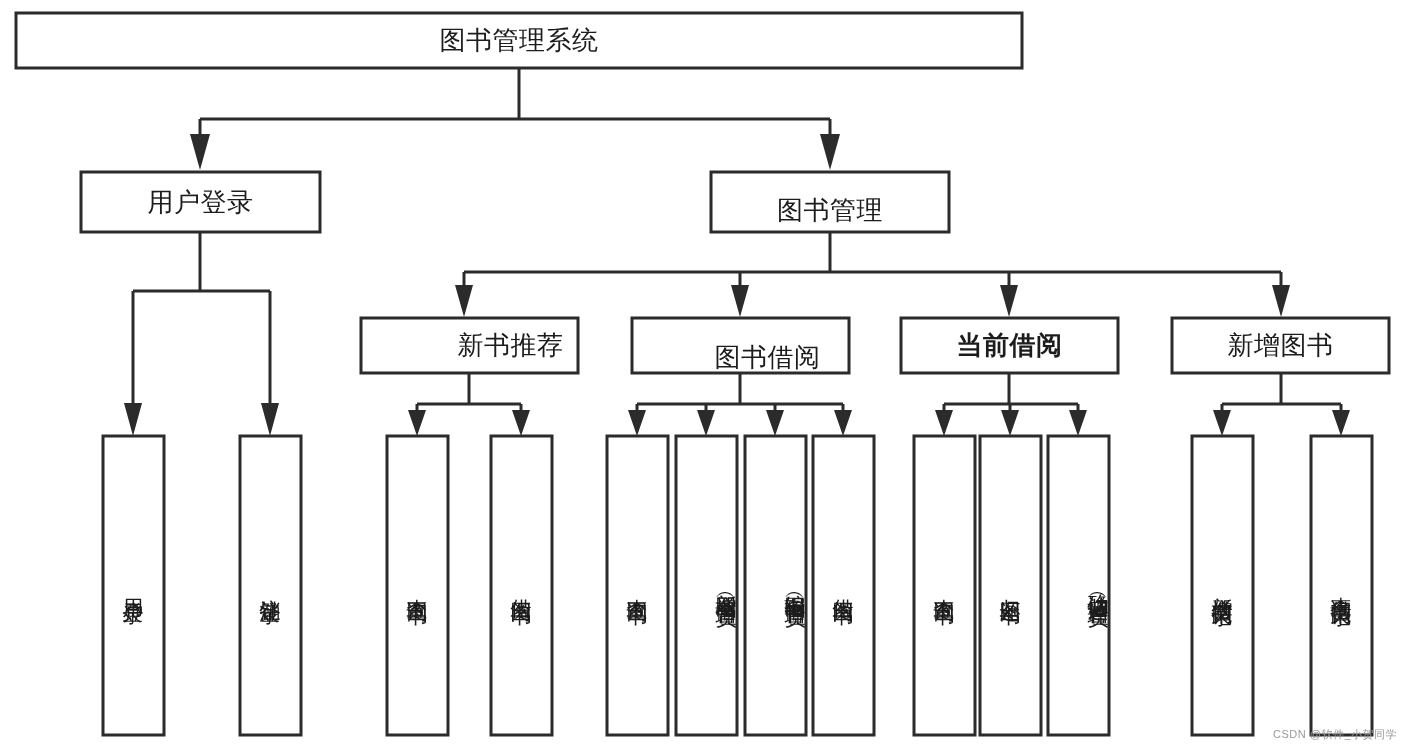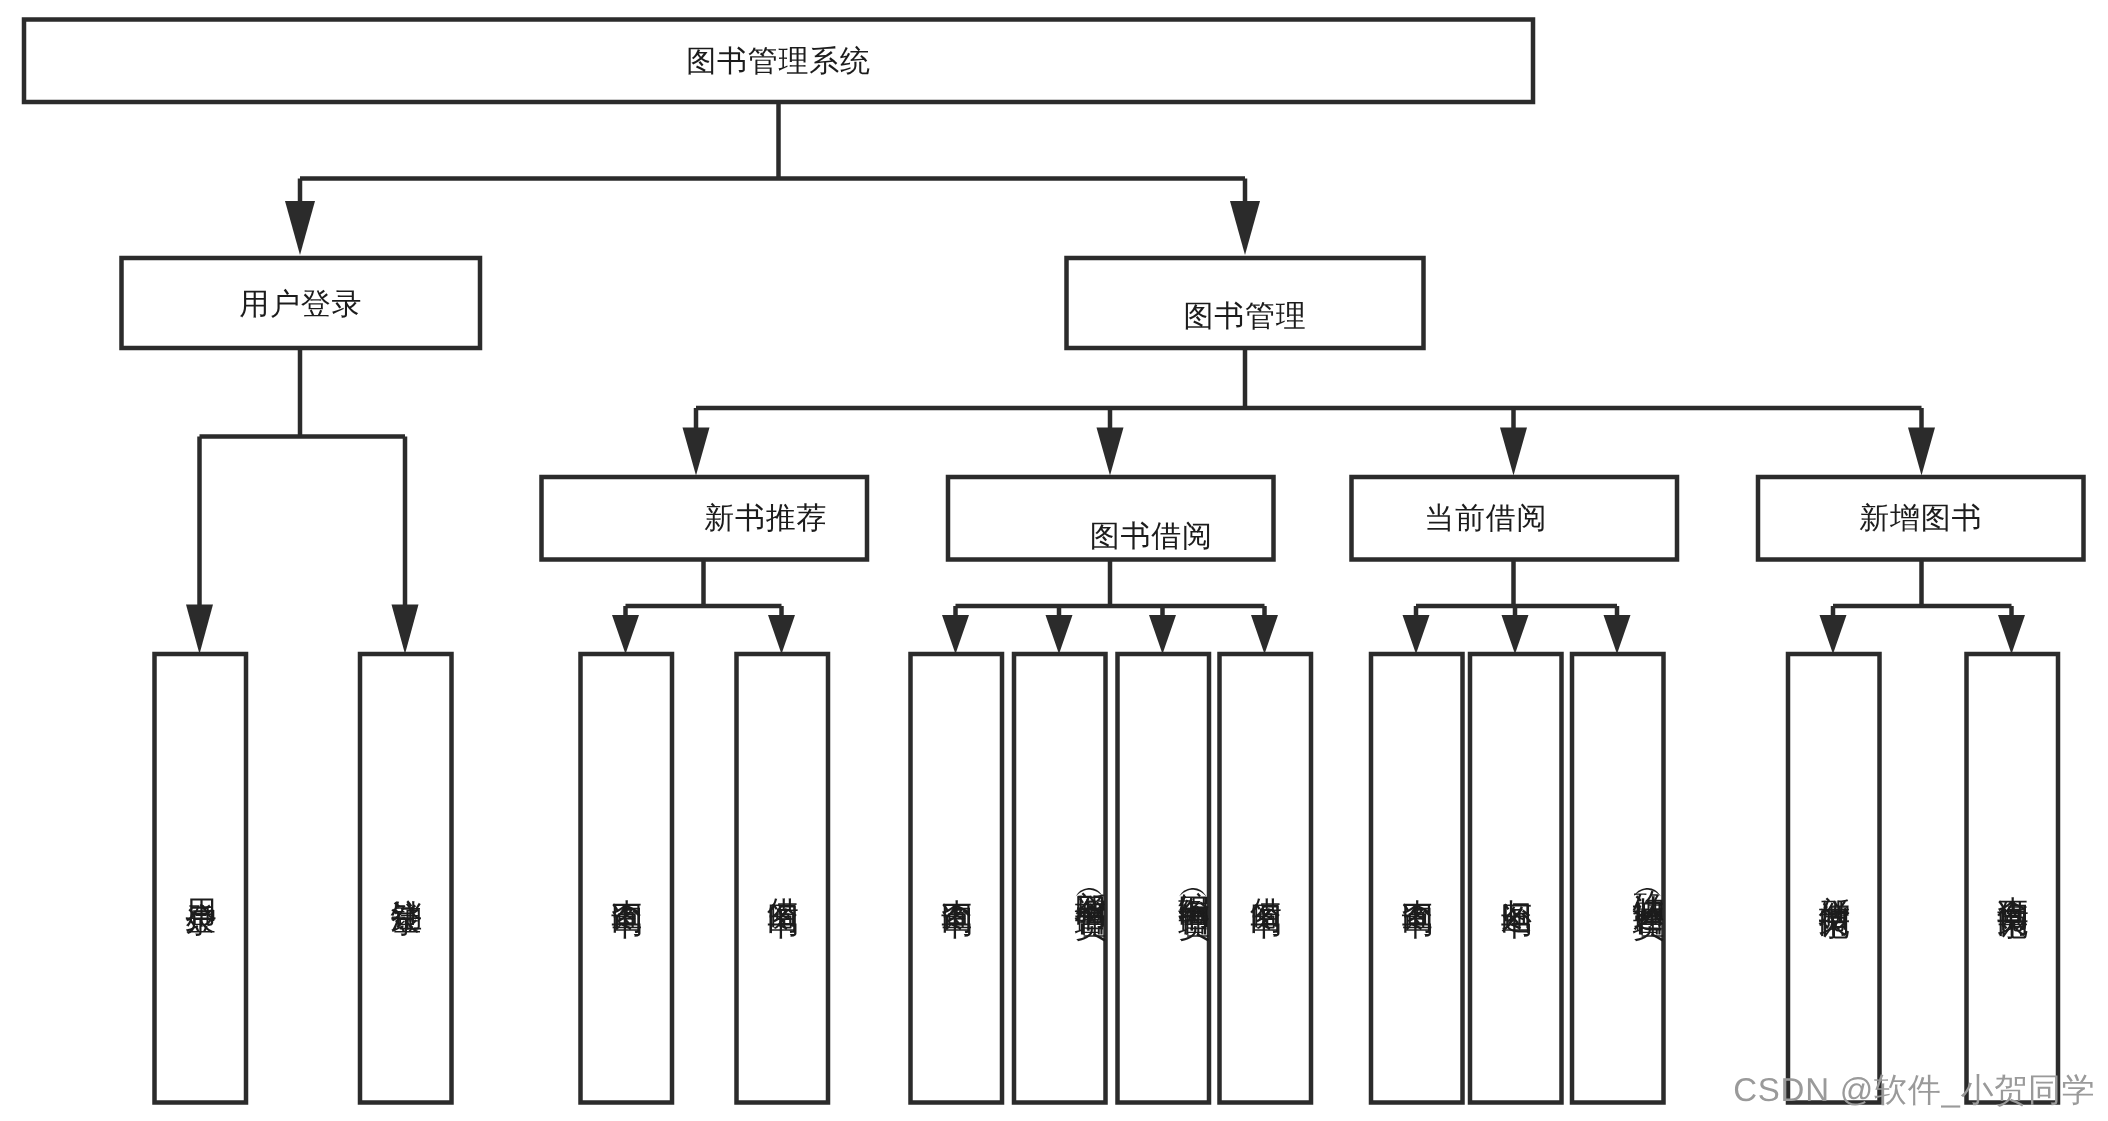--- a/index.html
+++ b/index.html
@@ -39,21 +39,21 @@
   .arrow-head {
     fill: #2b2b2b;
     stroke: none;
   }
   .node-label-h {
     position: absolute;
     display: flex;
     align-items: center;
     justify-content: center;
     color: #1c1c1c;
-    font-size: 20px;
+    font-size: 26px;
     letter-spacing: 0.5px;
     white-space: nowrap;
     pointer-events: none;
   }
   .node-label-v {
     position: absolute;
     display: flex;
     align-items: center;
     justify-content: center;
     color: #1c1c1c;
@@ -61,21 +61,21 @@
     writing-mode: vertical-rl;
     text-orientation: upright;
     letter-spacing: 2px;
     line-height: 1;
     pointer-events: none;
   }
   .watermark {
     position: absolute;
     right: 8px;
     bottom: 5px;
-    font-size: 22px;
+    font-size: 11px;
     color: #9a9a9a;
     letter-spacing: 0.5px;
     white-space: nowrap;
   }
 </style>
 </head>
 <body>
 
 <div id="diagram-root">
 
@@ -172,21 +172,21 @@
 
   </svg>
 
   <div class="node-label-h" style="left:16px; top:13px; width:1006px; height:55px;">图书管理系统</div>
 
   <div class="node-label-h" style="left:81px; top:172px; width:239px; height:60px;">用户登录</div>
   <div class="node-label-h" style="left:711px; top:172px; width:238px; height:76px;">图书管理</div>
 
   <div class="node-label-h" style="left:361px; top:318px; width:217px; height:55px;margin-left:41px;">新书推荐</div>
   <div class="node-label-h" style="left:632px; top:330px; width:217px; height:55px;padding-left:27px;">图书借阅</div>
-  <div class="node-label-h" style="left:882px; top:318px; width:217px; height:55px;">当前借阅</div>
+  <div class="node-label-h" style="left:901px; top:318px; width:217px; height:55px;font-weight:bold;">当前借阅</div>
   <div class="node-label-h" style="left:1172px; top:318px; width:217px; height:55px;">新增图书</div>
 
   <div class="node-label-v" style="left:103px; top:436px; width:61px; height:299px;">用户登录</div>
   <div class="node-label-v" style="left:240px; top:436px; width:61px; height:299px;">注销登录</div>
 
   <div class="node-label-v" style="left:387px; top:436px; width:61px; height:299px;">查询图书</div>
   <div class="node-label-v" style="left:491px; top:436px; width:61px; height:299px;">借阅图书</div>
 
   <div class="node-label-v" style="left:607px; top:436px; width:61px; height:299px;">查询图书</div>
   <div class="node-label-v" style="left:676px; top:440px; width:61px; height:291px; align-items:flex-start;">新增图书（管理员）</div>

